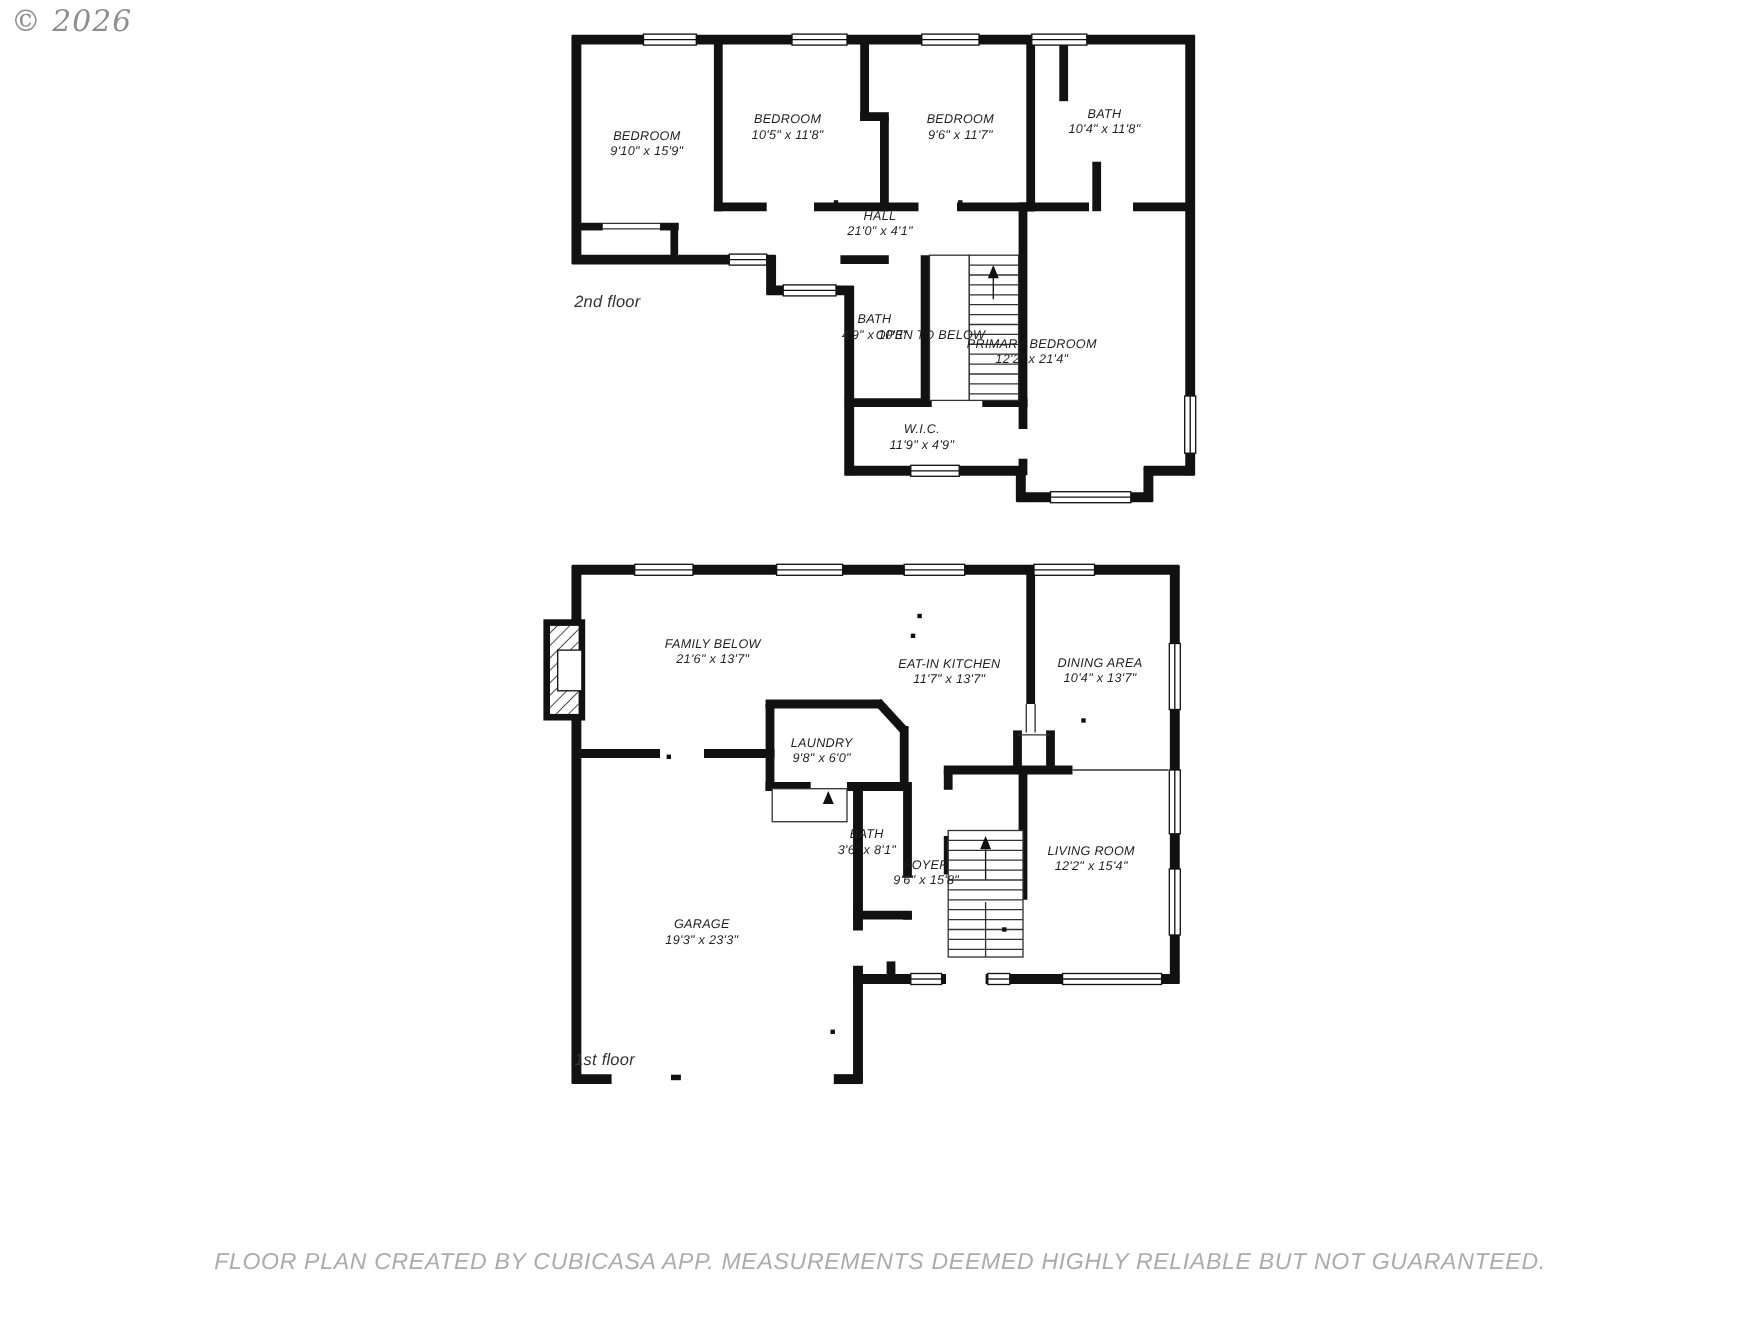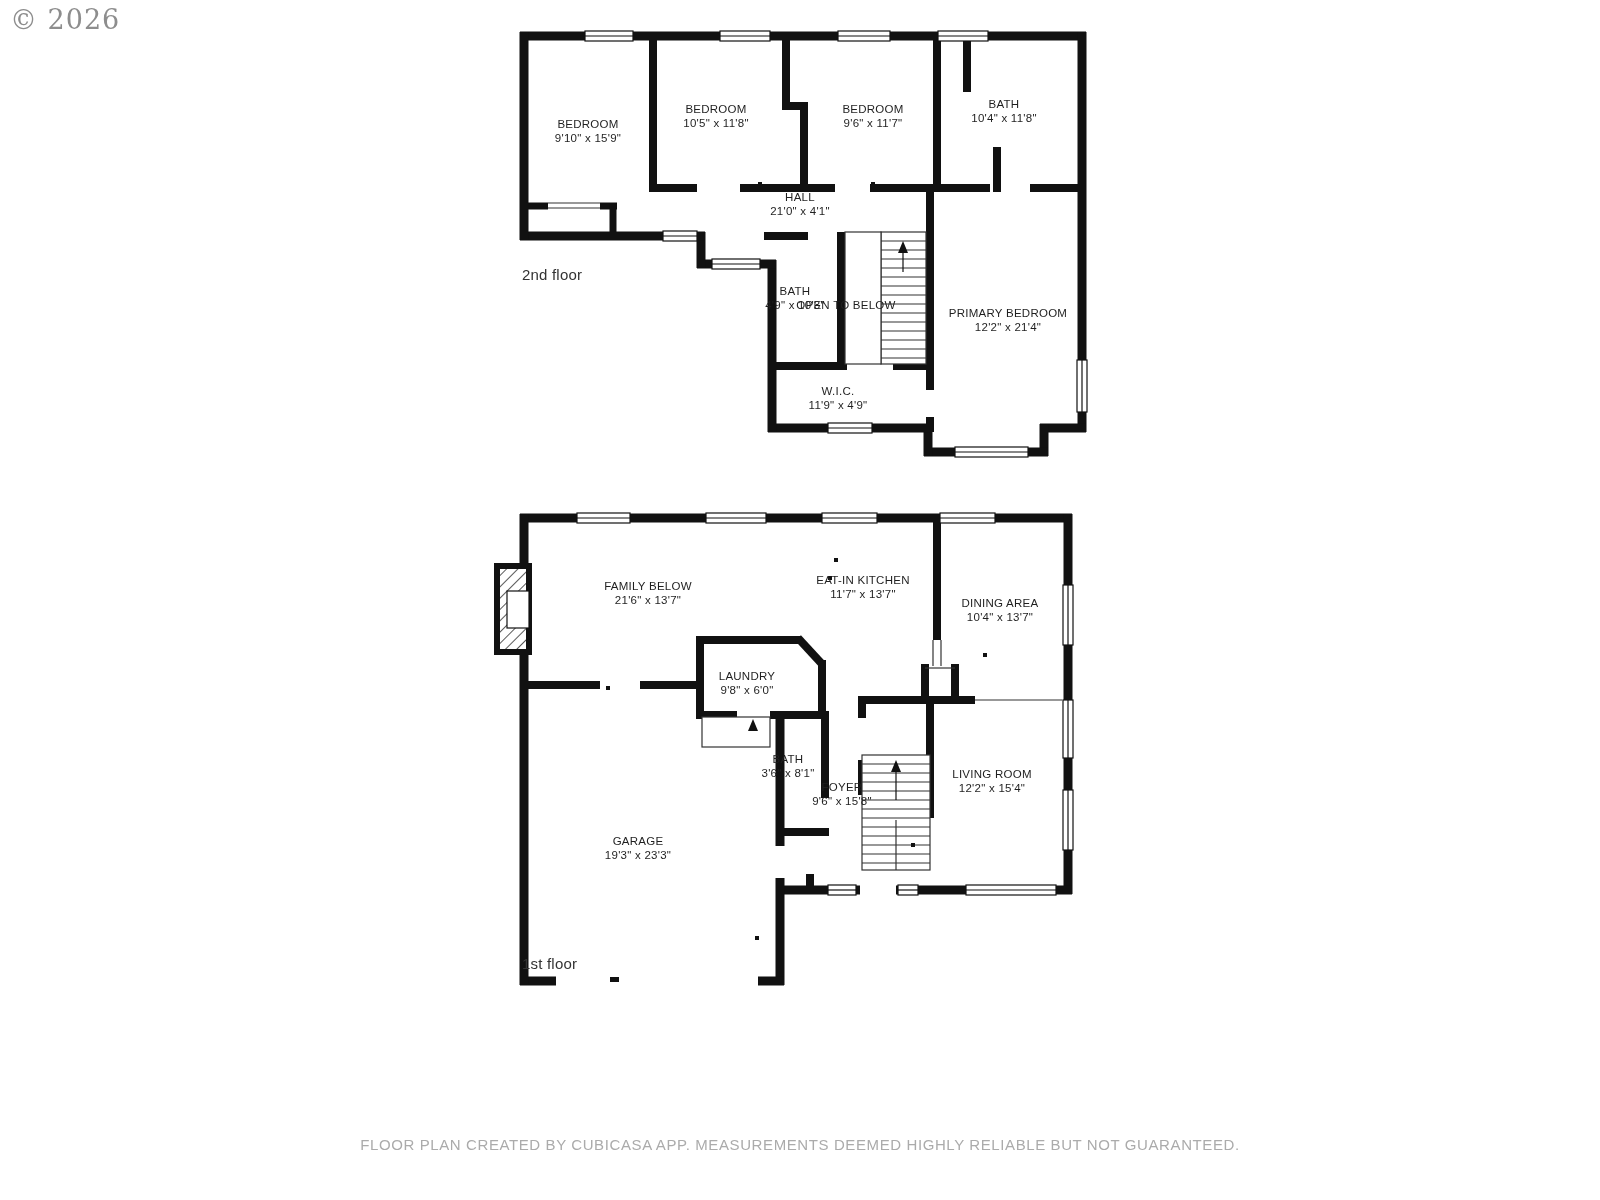--- a/index.html
+++ b/index.html
@@ -1,26 +1,26 @@
 <!DOCTYPE html>
 <html><head>
 <meta charset="utf-8">
 <style>
   html,body{margin:0;padding:0;background:#ffffff;}
   .canvas{position:relative;width:1600px;height:1200px;background:#ffffff;overflow:hidden;
-          font-family:"Liberation Sans", sans-serif;}
+          font-family:"Liberation Sans", sans-serif;font-style:italic;}
   .copyright{position:absolute;left:10px;top:4px;font-family:"DejaVu Serif", serif;
              font-size:27px;color:#8d8d8d;letter-spacing:1px;}
   .plan-svg{position:absolute;left:0;top:0;}
   .room{position:absolute;transform:translateX(-50%);display:flex;flex-direction:column;
         align-items:center;text-align:center;color:#1f1f1f;font-size:11.5px;line-height:14px;
         letter-spacing:.25px;white-space:nowrap;}
   .floor-tag{position:absolute;font-size:15px;color:#333;letter-spacing:.2px;}
   .footer{position:absolute;left:0;top:1136px;width:100%;text-align:center;color:#ababab;
-          font-size:15px;letter-spacing:.6px;}
+          font-size:21px;letter-spacing:.6px;}
 </style>
 </head>
 <body>
 
 <div class="canvas">
 
   <div class="copyright">© 2026</div>
 
   <svg class="plan-svg" width="1600" height="1200" viewBox="0 0 1600 1200">
     <defs>
@@ -246,35 +246,35 @@
     <span>HALL</span>
       <span>21'0" x 4'1"</span>
   </div>
   <div class="room" style="left:795px;top:284px">
     <span>BATH</span>
       <span>4'9" x 10'3"</span>
   </div>
   <div class="room" style="left:846px;top:298px">
     <span>OPEN TO BELOW</span>
   </div>
-  <div class="room" style="left:1008px;top:306px">
+  <div class="room" style="left:938px;top:306px">
     <span>PRIMARY BEDROOM</span>
       <span>12'2" x 21'4"</span>
   </div>
   <div class="room" style="left:838px;top:384px">
     <span>W.I.C.</span>
       <span>11'9" x 4'9"</span>
   </div>
   <div class="floor-tag" style="left:522px;top:266px">2nd floor</div>
 
   <div class="room" style="left:648px;top:579px">
     <span>FAMILY BELOW</span>
       <span>21'6" x 13'7"</span>
   </div>
-  <div class="room" style="left:863px;top:573px">
+  <div class="room" style="left:863px;top:597px">
     <span>EAT-IN KITCHEN</span>
       <span>11'7" x 13'7"</span>
   </div>
   <div class="room" style="left:1000px;top:596px">
     <span>DINING AREA</span>
       <span>10'4" x 13'7"</span>
   </div>
   <div class="room" style="left:747px;top:669px">
     <span>LAUNDRY</span>
       <span>9'8" x 6'0"</span>

